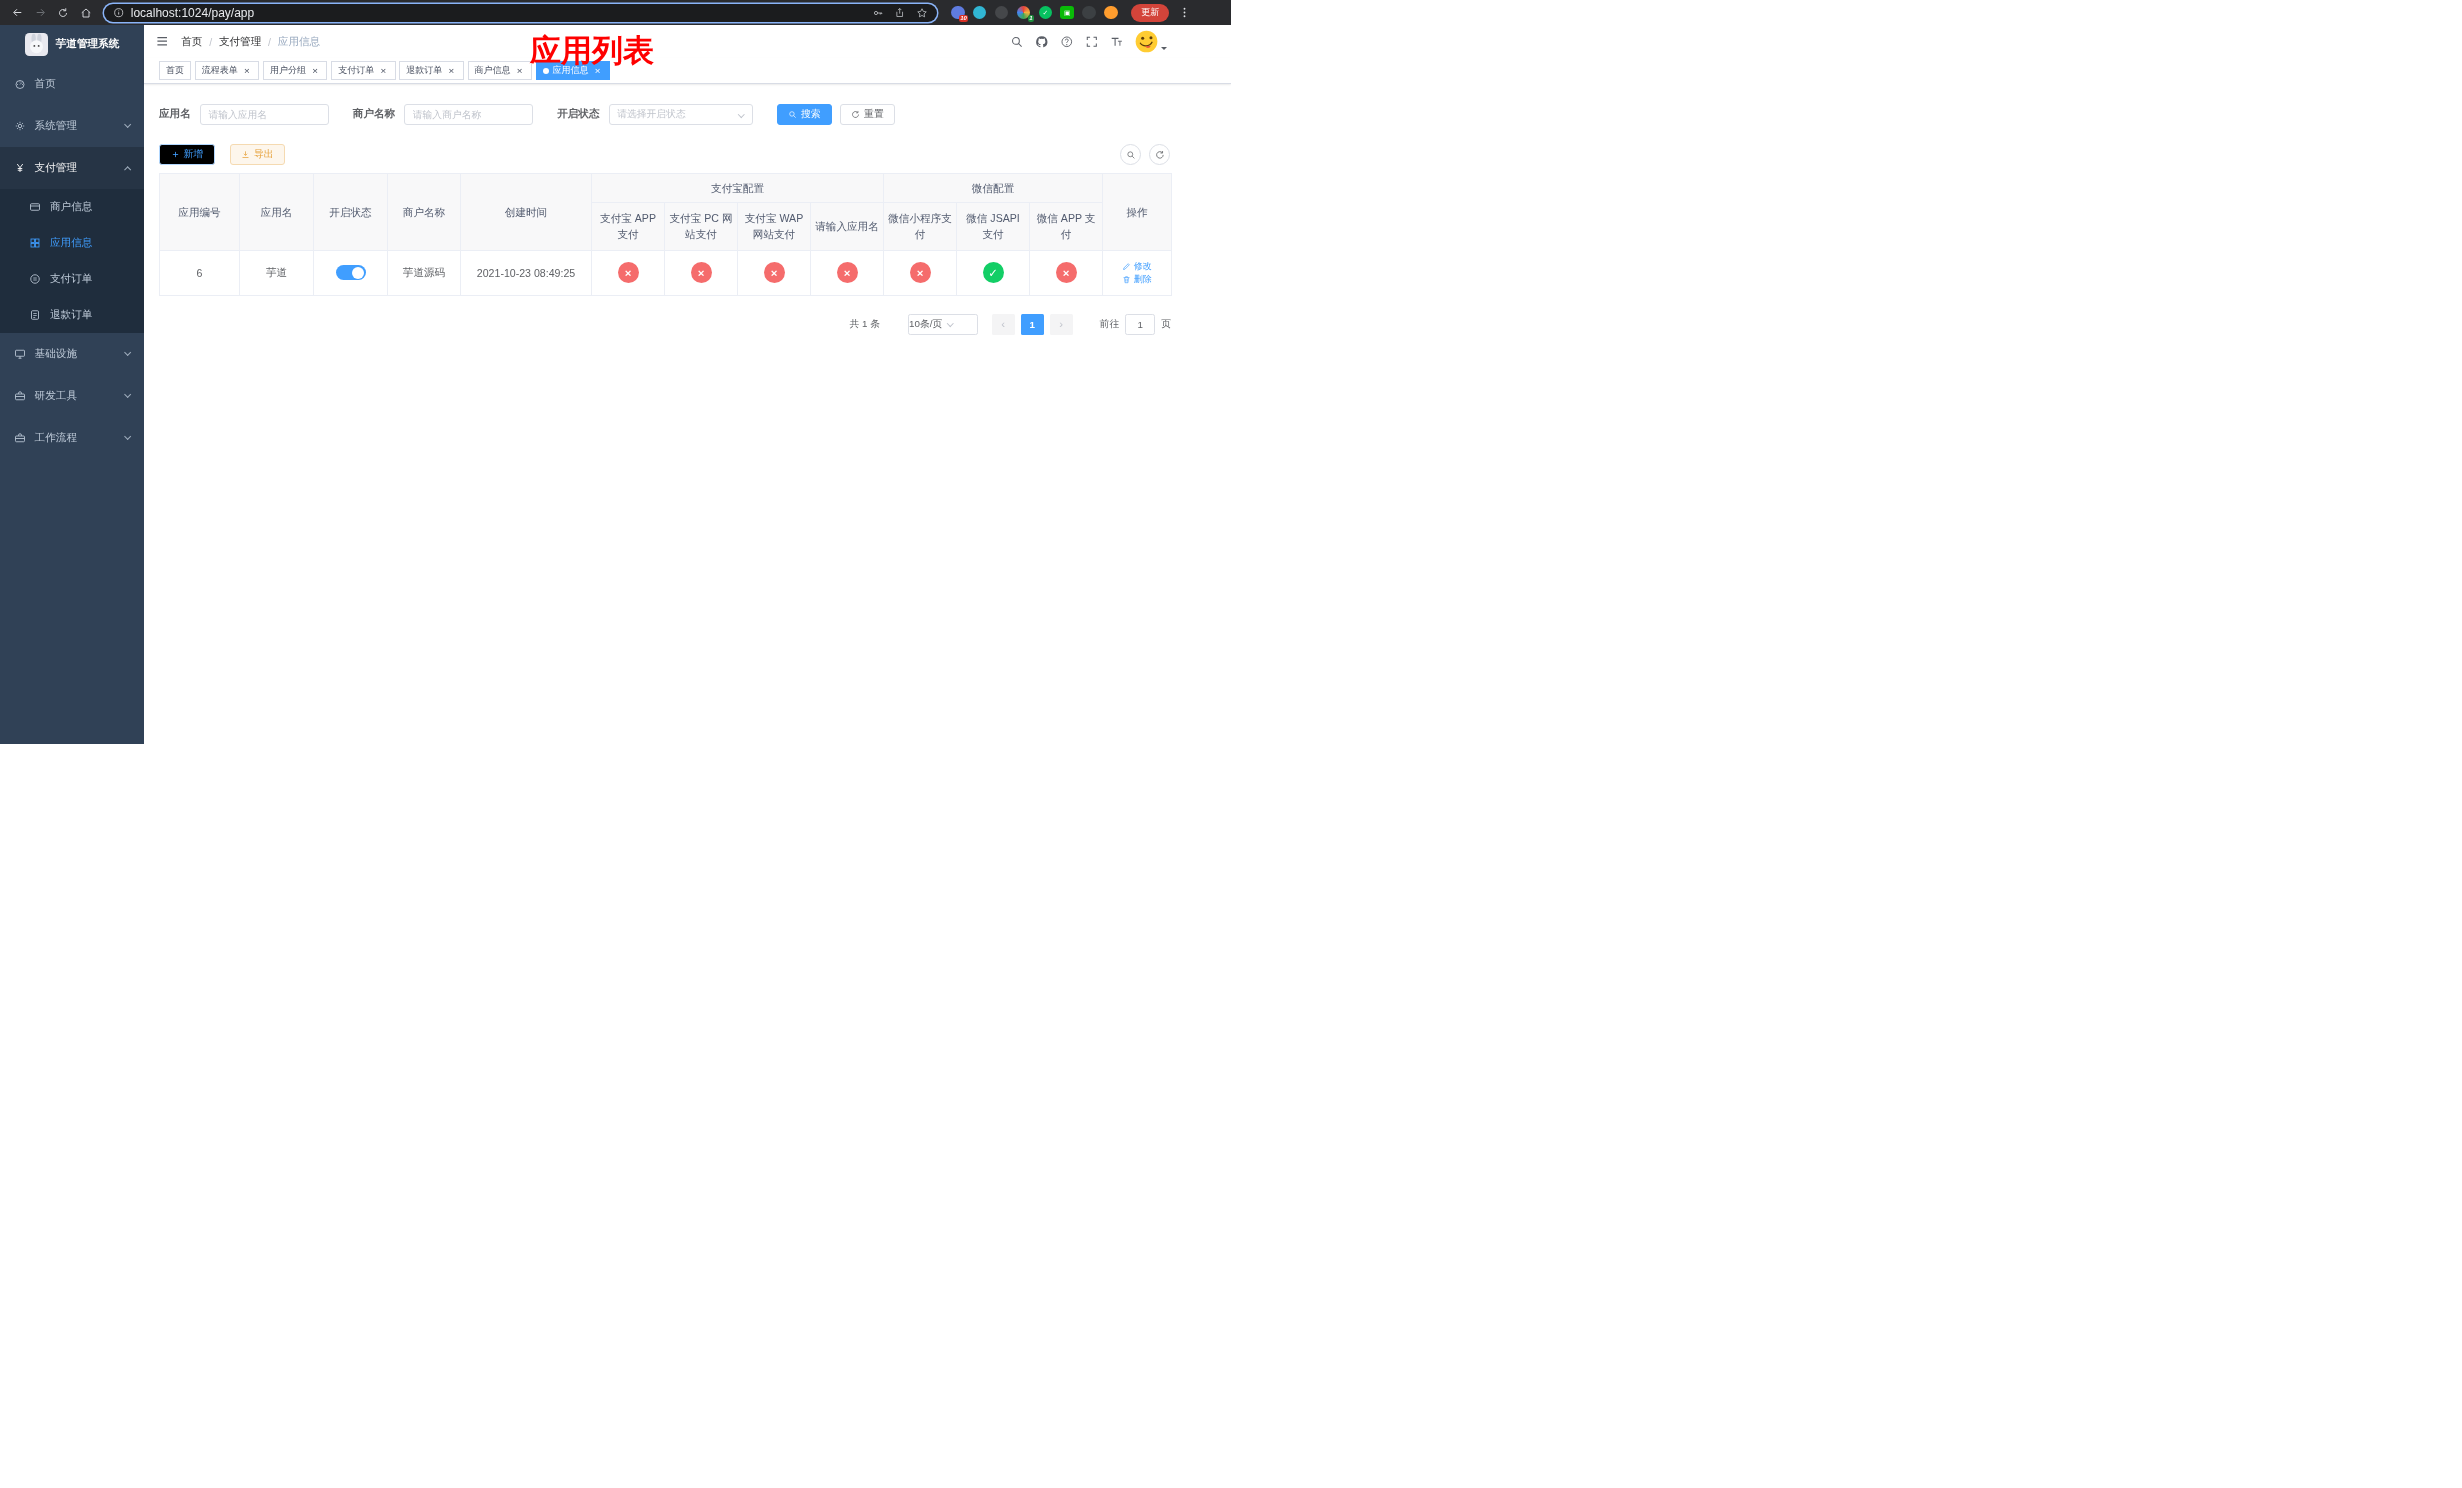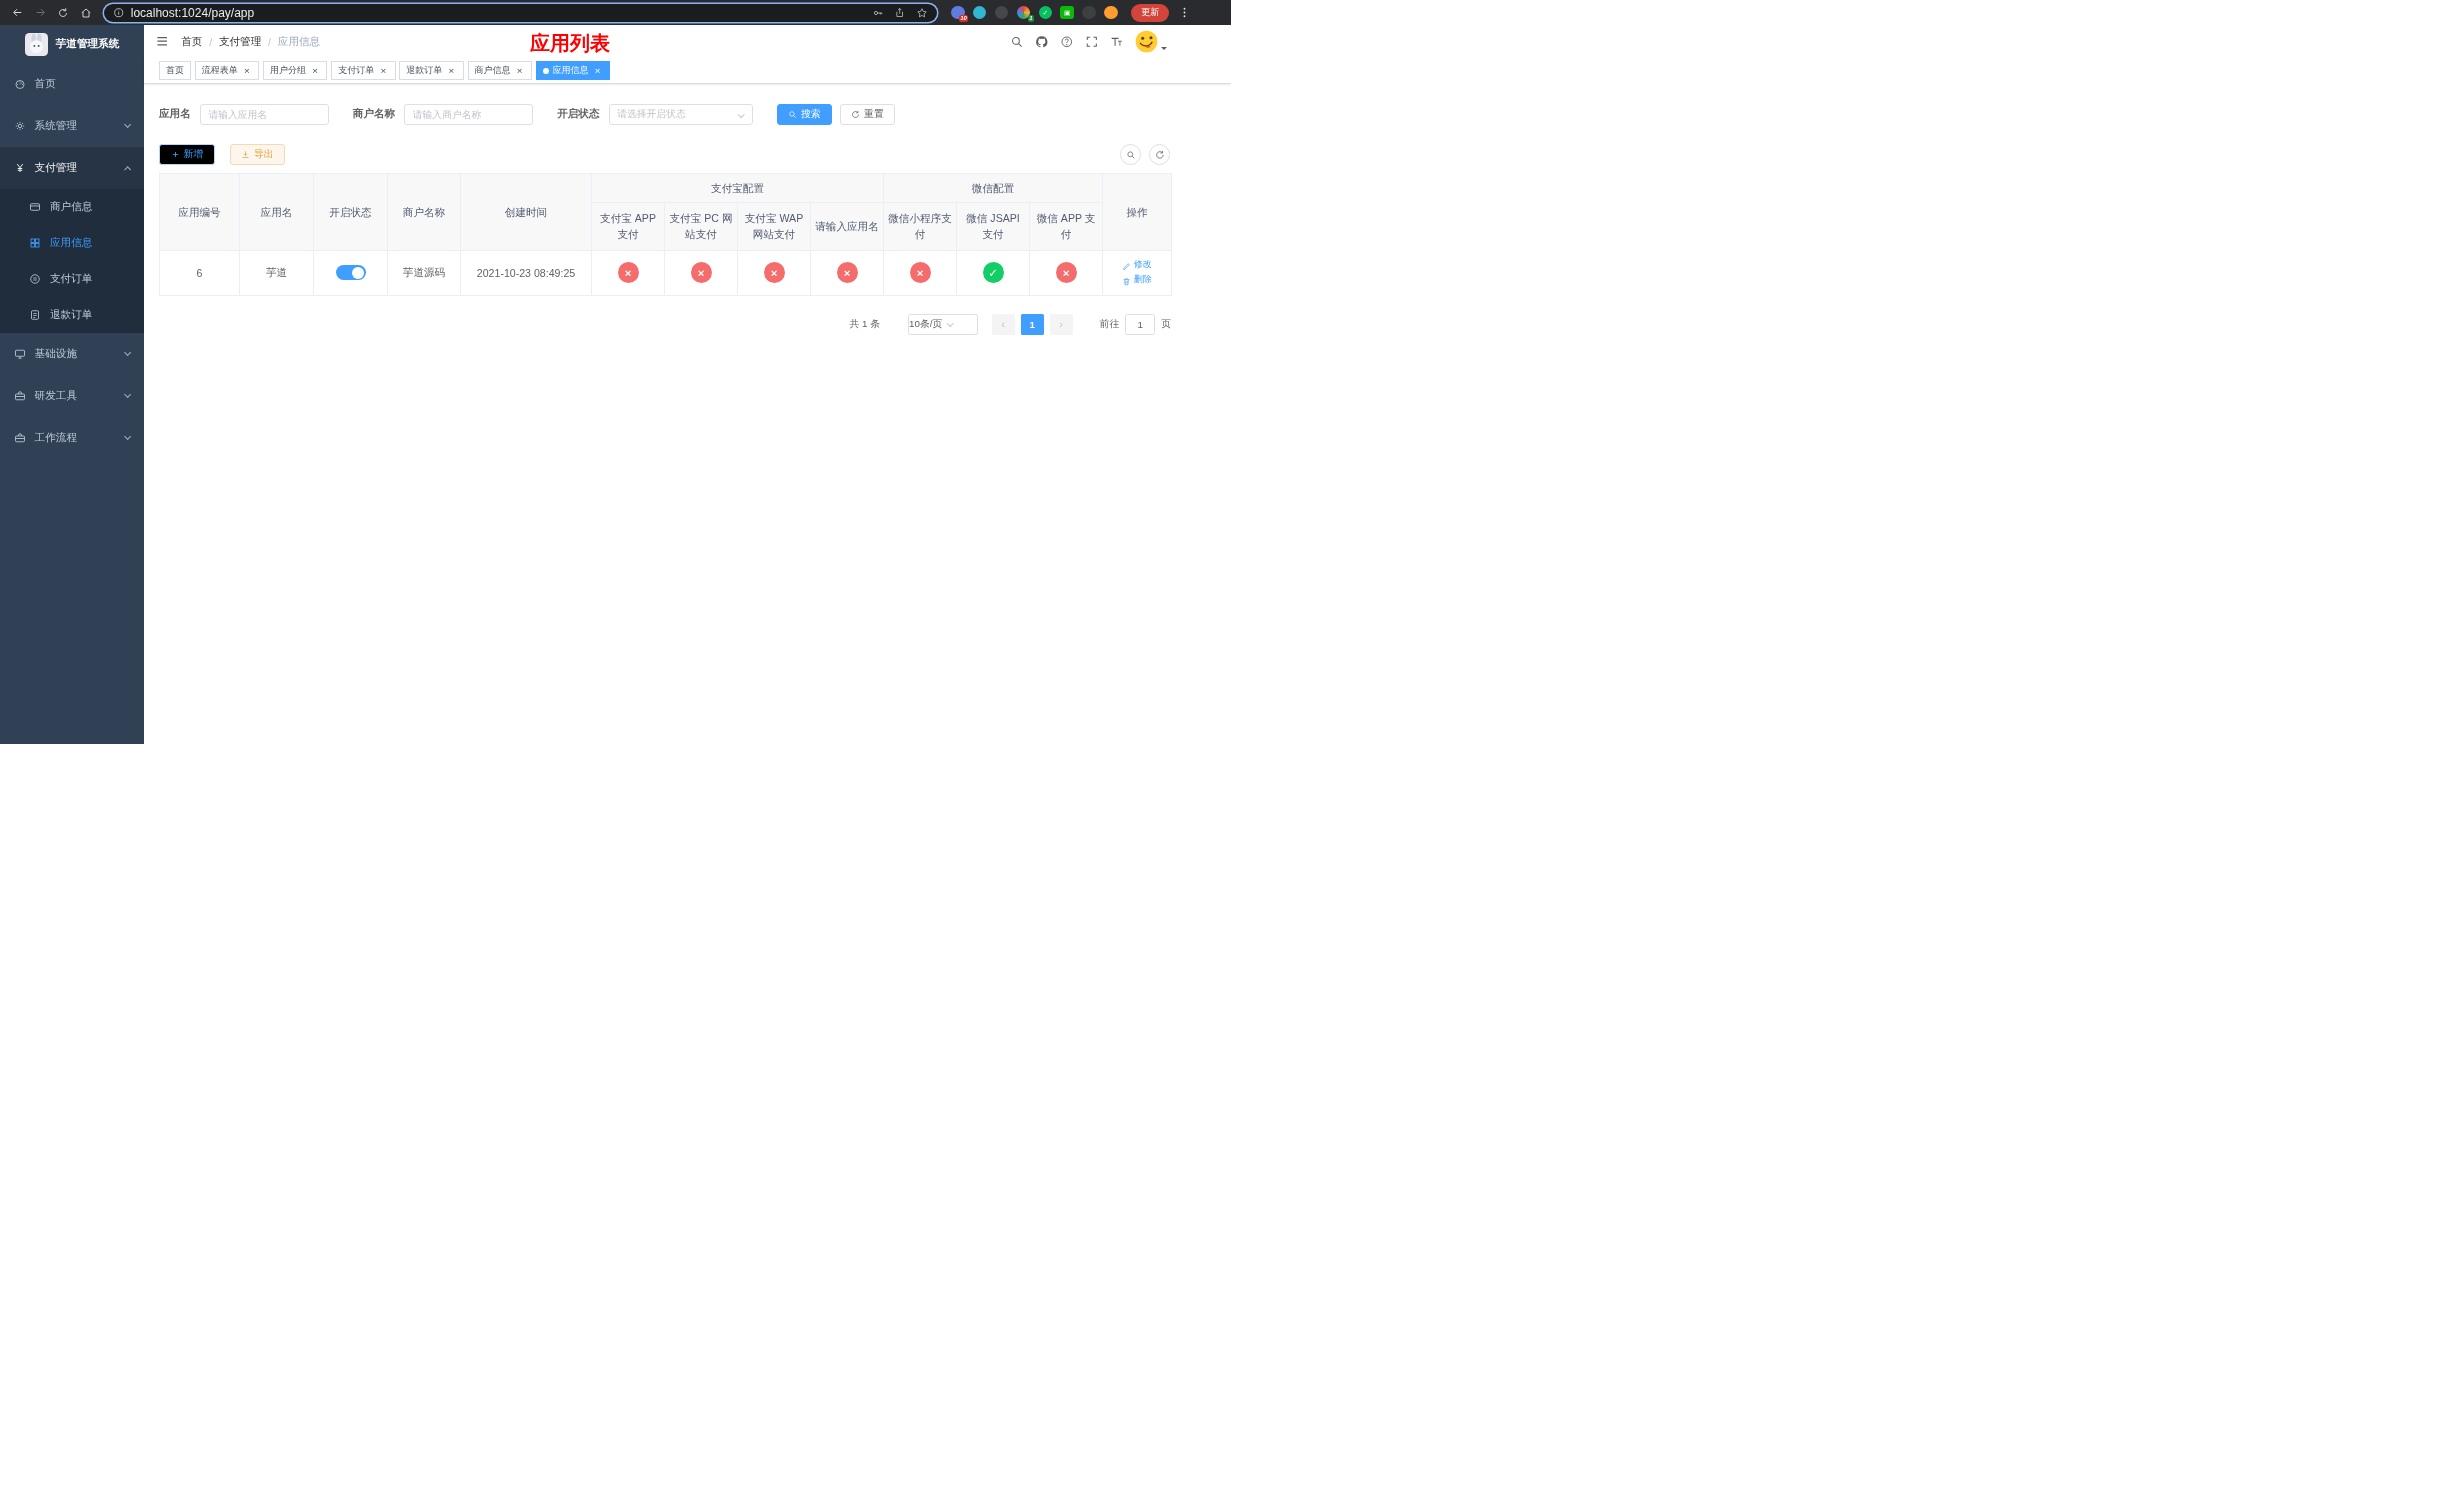--- a/index.html
+++ b/index.html
@@ -89,36 +89,36 @@
   .data-table thead tr.sub th { height:48px; }
   .data-table tbody td { height:45px; font-size:10.6px; color:#606266; padding:3px; }
 
   .switch { width:30px; height:15px; border-radius:7.6px; background:#409EFF; display:inline-block; position:relative; vertical-align:middle; cursor:pointer; }
   .switch .knob { position:absolute; right:1.5px; top:1.5px; width:12px; height:12px; border-radius:50%; background:#fff; }
 
   .cfg { width:21px; height:21px; border-radius:50%; display:inline-flex; align-items:center; justify-content:center; color:#fff; font-size:11.4px; font-weight:bold; vertical-align:middle; }
   .cfg.no { background:#f56c6c; }
   .cfg.yes { background:#13ce66; }
 
-  .op-link { color:#409EFF; font-size:9px; display:inline-flex; align-items:flex-end; gap:2.3px; margin:0 4.5px; cursor:pointer; text-decoration:none; white-space:nowrap; }
+  .op-link { color:#409EFF; font-size:9px; display:inline-flex; align-items:center; gap:2.3px; margin:0 4.5px; cursor:pointer; text-decoration:none; white-space:nowrap; }
   .op-icon { width:9px; height:9px; }
 
   
   .pagination { width:1012px; display:flex; align-items:center; justify-content:flex-end; margin-top:18px; font-size:9.8px; color:#606266; }
   .pg-total { margin-right:28px; }
   .pg-sizes { width:70px; height:21px; border:0.8px solid #dcdfe6; border-radius:2.3px; display:flex; align-items:center; justify-content:flex-start; gap:6px; position:relative; cursor:pointer; margin-right:10.6px; font-size:9.8px; color:#606266; }
   .pg-sizes .s-chev { width:4.5px; height:4.5px; border-right:1px solid #c0c4cc; border-bottom:1px solid #c0c4cc; transform:rotate(45deg); margin-top:-2.3px; }
   .pg-btn { min-width:23px; height:21px; margin:0 3px; background:#f4f4f5; border-radius:1.5px; display:flex; align-items:center; justify-content:center; font-size:11.4px; color:#c0c4cc; cursor:pointer; }
   .pg-btn.num { font-size:9.8px; }
   .pg-btn.active { background:#409EFF; color:#fff; font-weight:bold; }
   .pg-goto { display:flex; align-items:center; margin-left:24px; gap:6px; }
   .pg-input { width:30px; height:21px; border:0.8px solid #dcdfe6; border-radius:2.3px; text-align:center; font-size:9.8px; color:#606266; outline:none; font-family:inherit; }
 
   
-  .overlay-title { position:absolute; left:530px; top:30px; font-size:20px; font-weight:bold; color:#fe0000; z-index:9; pointer-events:none; }
+  .overlay-title { position:absolute; left:530px; top:30px; font-size:31px; font-weight:bold; color:#fe0000; z-index:9; pointer-events:none; }
 </style>
 </head>
 <body>
 
 <svg width="0" height="0" style="position:absolute">
   <defs>
     <symbol id="i-back" viewBox="0 0 24 24">
         <path d="M19 12H6M11 6l-6 6 6 6" fill="none" stroke="currentColor" stroke-width="1.8"></path>
       </symbol>
     <symbol id="i-fwd" viewBox="0 0 24 24">

